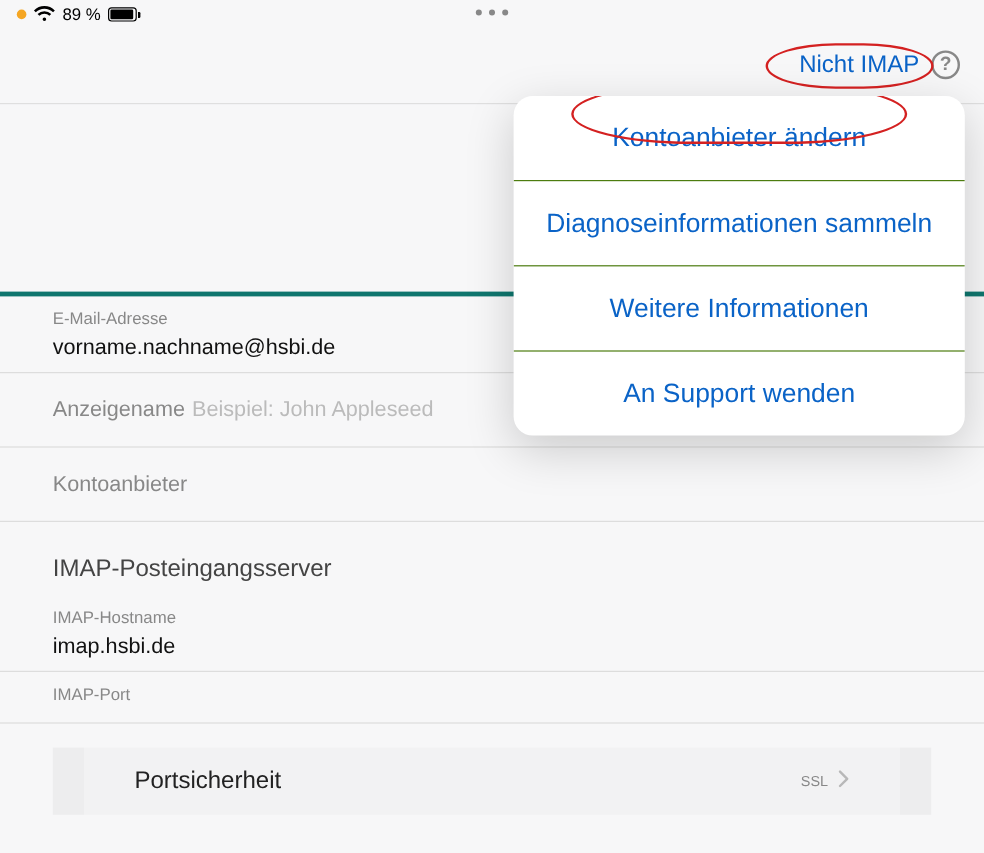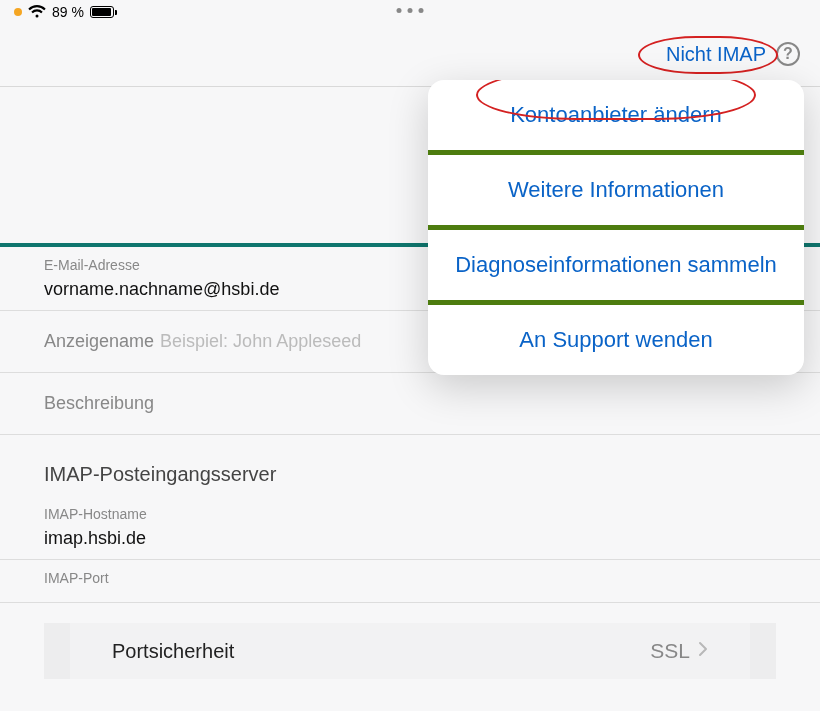--- a/index.html
+++ b/index.html
@@ -38,28 +38,28 @@
     .field .value { font-size: 18px; color: #111; }
     .field .inline-label { font-size: 18px; color: #888; }
     .field .placeholder { color: #bbb; }
     .field.inline { display: flex; align-items: center; gap: 6px; padding-top: 20px; padding-bottom: 20px;}
     
     .section-title { font-size: 20px; color: #444; padding: 28px 0 10px 44px; }
 
     .port-security { margin: 20px 44px 0 44px; height: 56px; background: #f2f2f3; display: flex; align-items: center; padding: 0 42px; }
     .port-security .ps-label { font-size: 20px; color: #222; }
     .port-security .spacer { flex: 1; }
-    .port-security .ps-value { font-size: 21px; color: #888; margin-right: 8px;}
+    .port-security .ps-value { font-size: 12px; color: #888; margin-right: 8px;}
     .chevron { color: #b8b8b8; }
     .ps-handle { width: 26px; height: 56px; background: #ededee;}
 
     
     .popover { position: absolute; top: 80px; right: 16px; width: 376px; background: #fff; border-radius: 16px; box-shadow: 0 12px 40px rgba(0,0,0,0.18); overflow: hidden; }
     .popover .arrow { position: absolute; top: -10px; right: 46px; width: 0; height: 0; border-left: 12px solid transparent; border-right: 12px solid transparent; border-bottom: 12px solid #fff; }
-    .popover-item { padding: 22px 20px; text-align: center; font-size: 22px; color: #0a63c7; border-bottom: 5px solid #4d7c0f; position: relative; }
+    .popover-item { padding: 22px 20px; text-align: center; font-size: 22px; color: #0a63c7; border-bottom: 1px solid #4d7c0f; position: relative; }
     .popover-item:last-child { border-bottom: none; }
 
     
     .red-oval { position: absolute; border: 2px solid #d42121; border-radius: 50%; pointer-events: none; }
     .oval-nav { top: 36px; right: 42px; width: 140px; height: 38px; border-radius: 50% / 60%; }
     .oval-popover { top: -10px; left: 50%; transform: translateX(-50%); width: 280px; height: 50px; border-radius: 50% / 70%; }
   </style>
 </head>
 <body>
 
@@ -110,21 +110,21 @@
     <div class="label">E-Mail-Adresse</div>
     <div class="value">vorname.nachname@hsbi.de</div>
   </div>
 
   <div class="field inline">
     <span class="inline-label">Anzeigename</span>
     <span class="value placeholder">Beispiel: John Appleseed</span>
   </div>
 
   <div class="field inline">
-    <span class="inline-label">Beschreibung</span>
+    <span class="inline-label">Kontoanbieter</span>
   </div>
 
   <div class="section-title">IMAP-Posteingangsserver</div>
 
   <div class="field">
     <div class="label">IMAP-Hostname</div>
     <div class="value">imap.hsbi.de</div>
   </div>
 
   <div class="field">
@@ -147,21 +147,21 @@
   </div>
 </div>
 
 <div class="popover">
   <div class="arrow"></div>
   <div class="popover-item">
     <span>Kontoanbieter ändern</span>
     <div class="red-oval oval-popover"></div>
   </div>
   <div class="popover-item">
-    <span>Weitere Informationen</span>
+    <span>Diagnoseinformationen sammeln</span>
   </div>
   <div class="popover-item">
-    <span>Diagnoseinformationen sammeln</span>
+    <span>Weitere Informationen</span>
   </div>
   <div class="popover-item">
     <span>An Support wenden</span>
   </div>
 </div>
 
 </body></html>

